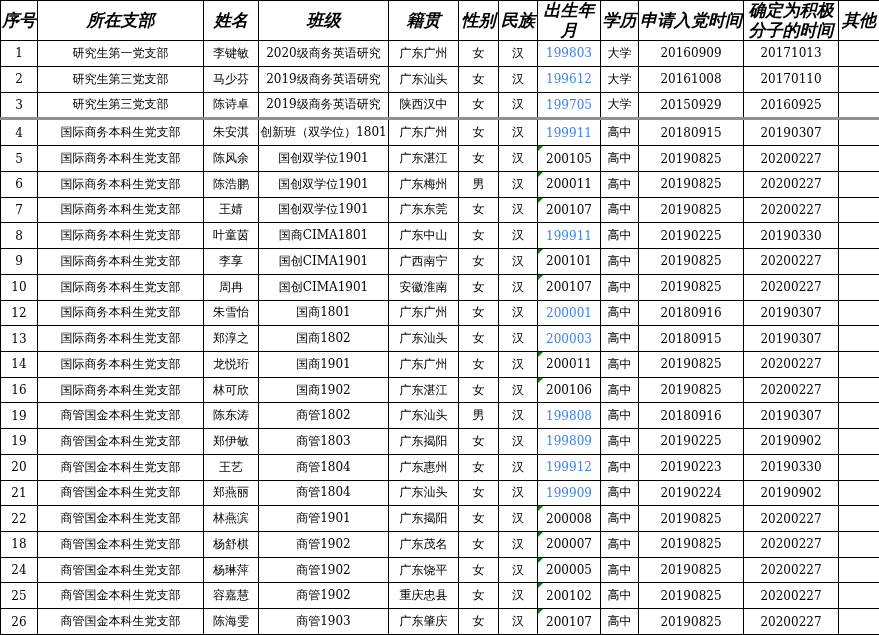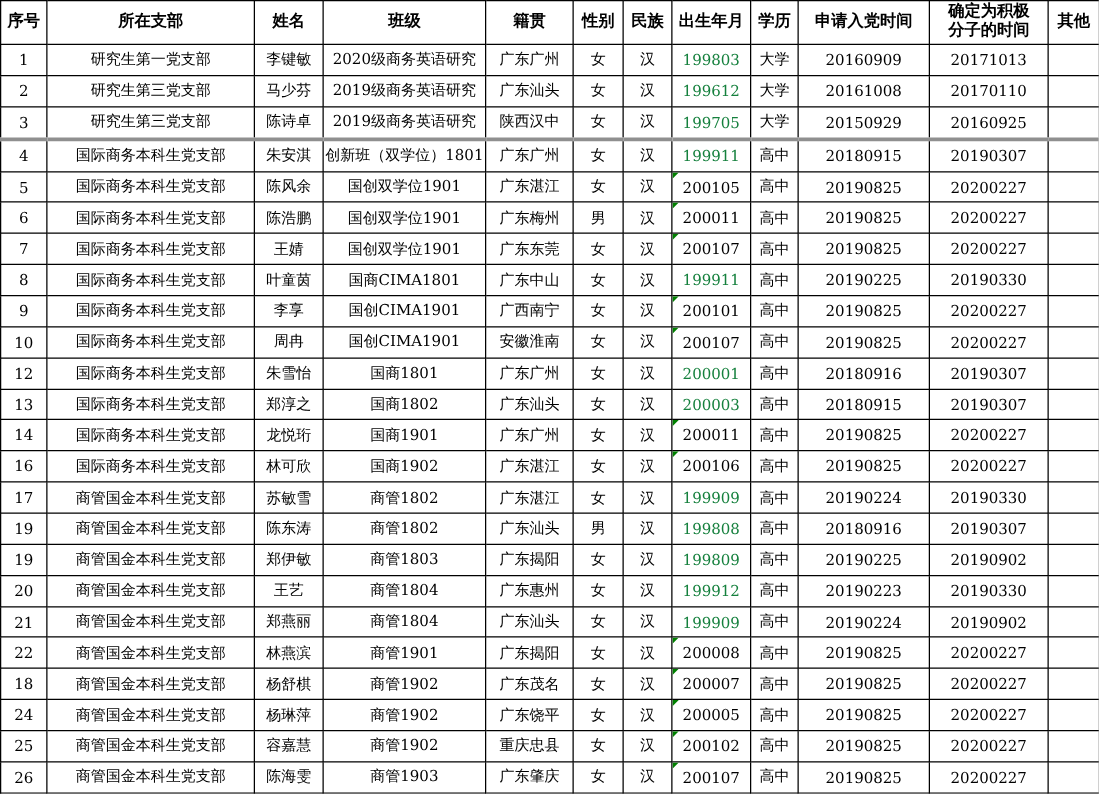--- a/index.html
+++ b/index.html
@@ -11,25 +11,25 @@
     border-collapse: collapse; table-layout: fixed;
     width: 879px; height: 635px; background: #ffffff;
   }
   th, td {
     border: 1px solid #000000;
     text-align: center; vertical-align: middle;
     padding: 0; overflow: hidden; white-space: nowrap;
     font-size: 12px; color: #000000; position: relative;
   }
   thead th {
-    font-weight: bold; font-size: 13px; height: 34px;
-    white-space: pre-line; line-height: 1.15;
+    font-weight: bold; font-size: 17px; height: 34px;
+    white-space: pre-line; line-height: 1.15; font-style: italic;
   }
   tbody td { height: 22px; }
-  td.muted { color: #15803d; }
+  td.muted { color: #3b82f6; }
   tr.pane-split th, tr.pane-split td { border-bottom: 3px solid #8f8f8f; }
   .marker {
     position: absolute; top: 0; left: 0; width: 0; height: 0;
     border-top: 5px solid #008000; border-right: 5px solid transparent;
   }
 </style>
 </head>
 <body>
 
 <table class="sheet">
@@ -255,34 +255,20 @@
         <td>广东湛江</td>
         <td>女</td>
         <td>汉</td>
         <td><span class="marker"></span>200106</td>
         <td>高中</td>
         <td>20190825</td>
         <td>20200227</td>
         <td></td>
       </tr>
       <tr>
-        <td>17</td>
-        <td>商管国金本科生党支部</td>
-        <td>苏敏雪</td>
-        <td>商管1802</td>
-        <td>广东湛江</td>
-        <td>女</td>
-        <td>汉</td>
-        <td class="muted">199909</td>
-        <td>高中</td>
-        <td>20190224</td>
-        <td>20190330</td>
-        <td></td>
-      </tr>
-      <tr>
         <td>19</td>
         <td>商管国金本科生党支部</td>
         <td>陈东涛</td>
         <td>商管1802</td>
         <td>广东汕头</td>
         <td>男</td>
         <td>汉</td>
         <td class="muted">199808</td>
         <td>高中</td>
         <td>20180916</td>

